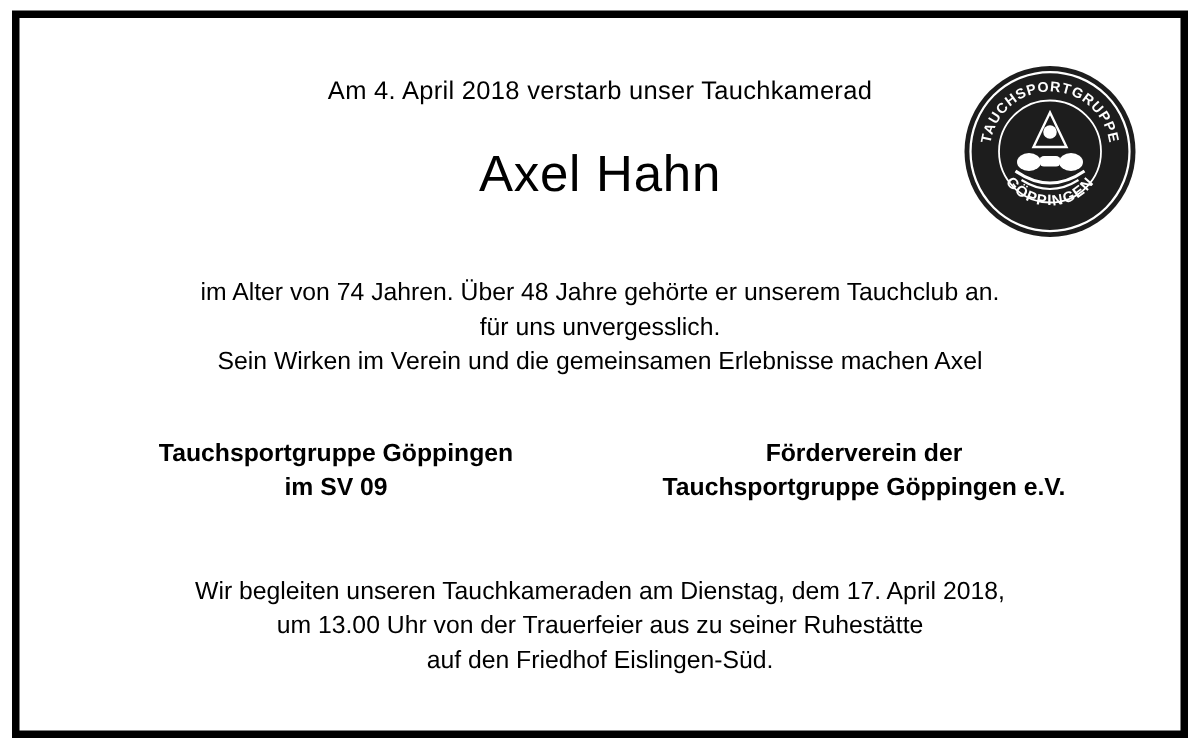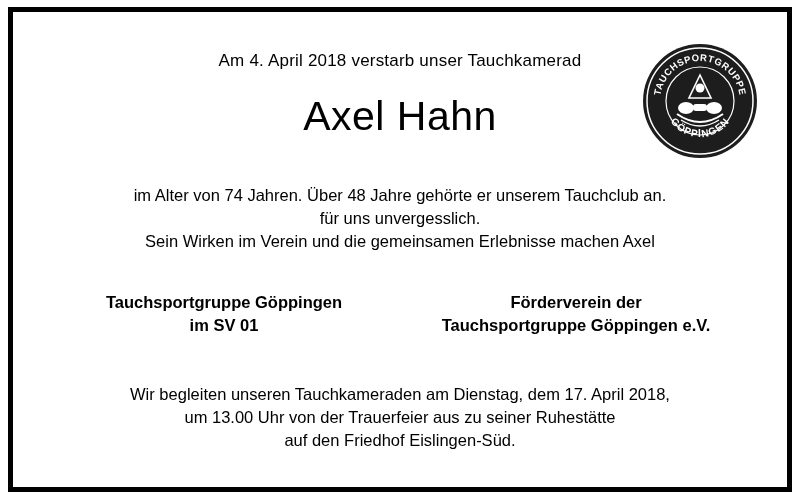--- a/index.html
+++ b/index.html
@@ -38,21 +38,21 @@
     padding: 28px 36px 20px 36px;
     text-align: center;
   }
   .line-intro {
     font-size: 17px;
     line-height: 22px;
     letter-spacing: 0.2px;
     margin: 10px 0 0 0;
   }
   .name {
-    font-size: 41px;
+    font-size: 34px;
     line-height: 48px;
     font-weight: 400;
     letter-spacing: 0.5px;
     margin: 20px 0 0 0;
   }
   .body-text {
     font-size: 16.5px;
     line-height: 23px;
     margin: 44px 0 0 0;
   }
@@ -133,21 +133,21 @@
 
       <div class="body-text">
         <span class="row">im Alter von 74 Jahren. Über 48 Jahre gehörte er unserem Tauchclub an.</span>
         <span class="row">für uns unvergesslich.</span>
         <span class="row">Sein Wirken im Verein und die gemeinsamen Erlebnisse machen Axel</span>
       </div>
 
       <div class="orgs">
         <div class="org">
           <span class="row">Tauchsportgruppe Göppingen</span>
-          <span class="row">im SV 01</span>
+          <span class="row">im SV 09</span>
         </div>
         <div class="org">
           <span class="row">Förderverein der</span>
           <span class="row">Tauchsportgruppe Göppingen e.V.</span>
         </div>
       </div>
 
       <div class="closing">
         <span class="row">Wir begleiten unseren Tauchkameraden am Dienstag, dem 17. April 2018,</span>
         <span class="row">um 13.00 Uhr von der Trauerfeier aus zu seiner Ruhestätte</span>

